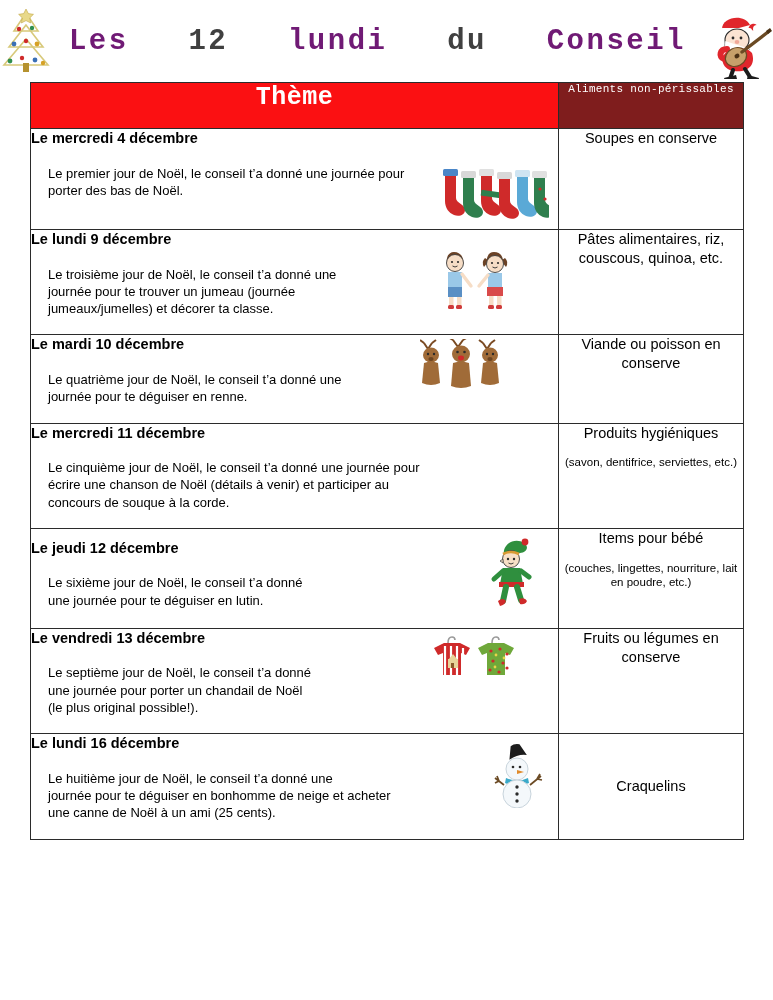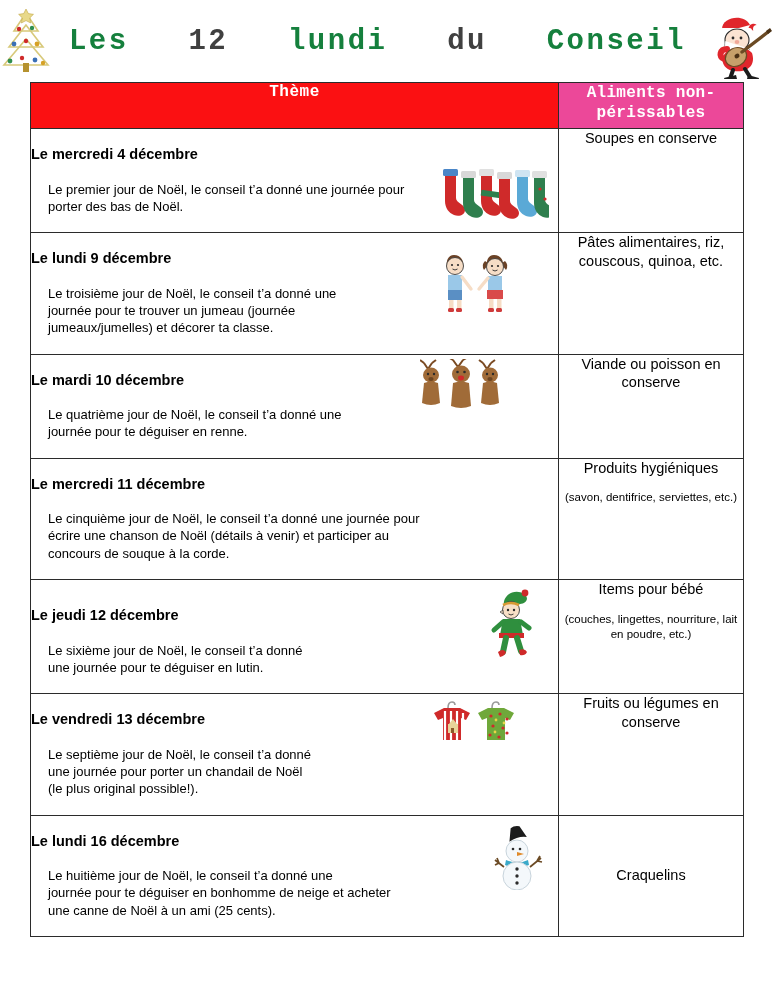--- a/index.html
+++ b/index.html
@@ -29,21 +29,21 @@
     gap: 14px;
   }
   .title-text {
     font-family: "Liberation Mono", "DejaVu Sans Mono", monospace;
     font-size: 29px;
     font-weight: 700;
     letter-spacing: 2.5px;
     white-space: nowrap;
     line-height: 1;
   }
-  .w-red { color: #15803d; }
+  .w-red { color: #701a75; }
   .w-green { color: #404040; }
 
   .tree-art { width: 58px; height: 68px; display: block; }
   .santa-art { width: 76px; height: 74px; display: block; margin-top: 2px; }
 
   
   .table-wrap {
     margin: 0 auto;
     width: 713px;
   }
@@ -58,50 +58,50 @@
     padding: 0;
   }
   col.col-theme { width: 528px; }
   col.col-food  { width: 185px; }
 
   
   th.head-theme {
     background: #fb1012;
     color: #ffffff;
     font-family: "Liberation Mono", "DejaVu Sans Mono", monospace;
-    font-size: 16px;
+    font-size: 25px;
     font-weight: 700;
     text-align: center;
     height: 45px;
     vertical-align: middle;
     letter-spacing: 0.5px;
   }
   th.head-food {
-    background: #ec4899;
+    background: #7f1d1d;
     color: #ffffff;
     font-family: "Liberation Mono", "DejaVu Sans Mono", monospace;
-    font-size: 16px;
-    font-weight: 700;
+    font-size: 11px;
+    font-weight: 400;
     text-align: center;
     vertical-align: middle;
     line-height: 1.25;
     letter-spacing: 0.3px;
     padding: 2px 4px;
   }
 
   
   td.theme-cell {
     position: relative;
     padding: 5px 8px 6px 9px;
   }
   .day-label {
     font-weight: 700;
     font-size: 14.5px;
     line-height: 1.28;
-    margin: 16px 0 1px 0;
+    margin: 0 0 1px 0;
   }
   .day-desc {
     font-size: 13px;
     line-height: 1.33;
     margin: 17px;
     white-space: pre-line;
   }
 
   
   td.food-cell {

